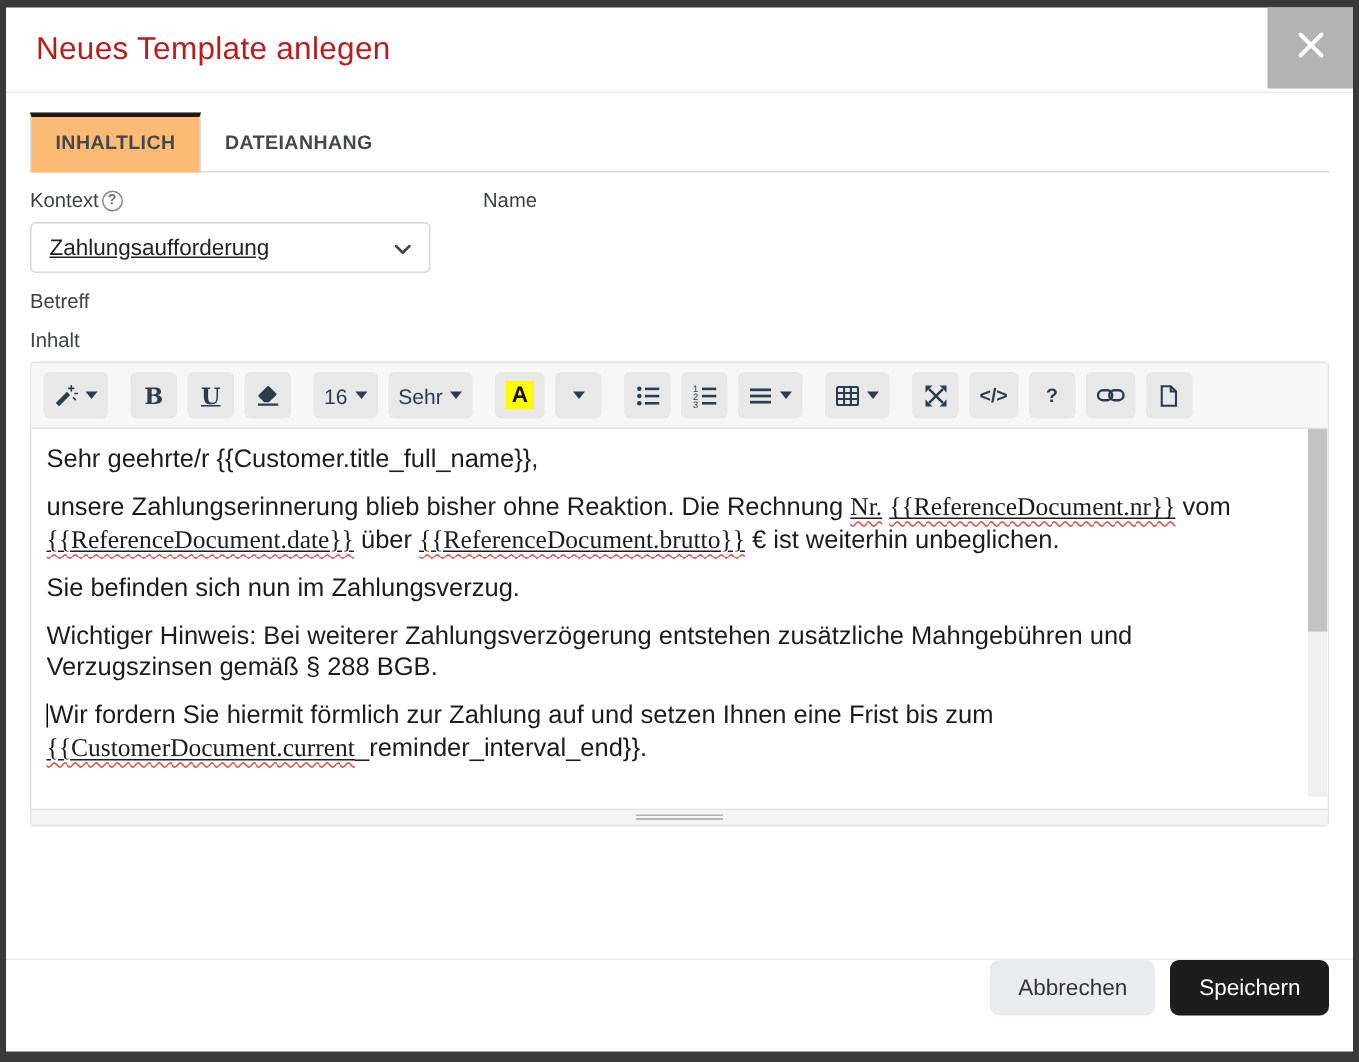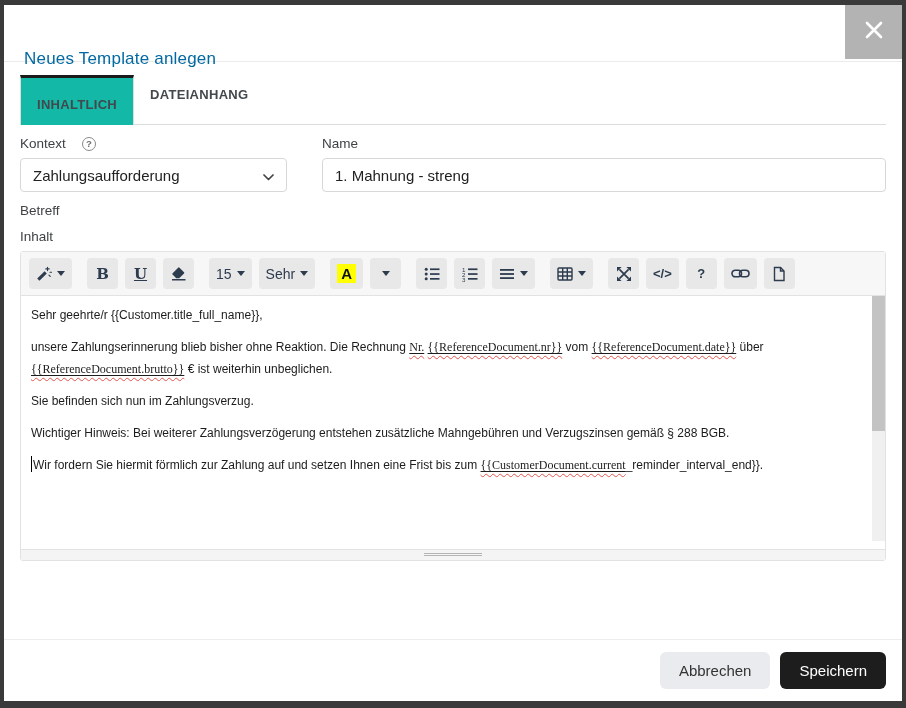--- a/index.html
+++ b/index.html
@@ -10,56 +10,56 @@
     font-family:"Liberation Sans", sans-serif;
   }
   .modal {
     position:absolute; left:4px; top:5px; width:898px; height:696px;
     background:#ffffff;
   }
   
   .modal-header { position:relative; height:57px; border-bottom:1px solid #ebebeb; }
   .modal-title {
     position:absolute; left:20px; top:50%; transform:translateY(-50%);
-    font-size:17px; color:#0369a1; letter-spacing:.2px;margin-top:26px;
+    font-size:21px; color:#b91c1c; letter-spacing:.2px;
   }
   .close-btn {
     position:absolute; top:0; right:0; width:57px; height:54px;
     background:#b3b3b3; display:flex; align-items:center; justify-content:center;
     cursor:pointer;
   }
   
   .modal-body { padding:0 16px; }
   .tabbar { margin-top:13px; border-bottom:1px solid #dcdcdc; display:flex; }
   .tab {
     padding:12px 16px; font-size:13px; font-weight:bold; color:#43484d;
     letter-spacing:.3px; cursor:pointer;
   }
   .tab.active {
     border:1px solid #dcdcdc; border-top:3px solid #1b1b1b; border-bottom:none;
-    margin-bottom:-1px; background:#14b8a6; padding-top:19px; padding-bottom:13px;
+    margin-bottom:-1px; background:#fdba74; padding-top:9px; padding-bottom:13px;
   }
   .form-row { display:flex; gap:35px; }
   .col-kontext { width:267px; flex:none; }
   .col-name { flex:1; }
   .field-label {
-    display:flex; align-items:center; gap:16px;
+    display:flex; align-items:center; gap:2px;
     font-size:13.5px; color:#3f4245; margin:11px 0 7px;
   }
   .help-circle {
     width:14px; height:14px; border:1.2px solid #8a8a8a; border-radius:50%;
     font-size:9.5px; color:#6e6e6e; display:inline-flex; align-items:center;
     justify-content:center; font-weight:bold;
   }
   .select-box, .text-input {
     width:100%; height:34px; border:1px solid #d8d8d8; border-radius:4px;
     font-size:15px; color:#222; padding:0 12px; background:#fff;
     font-family:"Liberation Sans", sans-serif;
   }
-  .select-box { display:flex; align-items:center; justify-content:space-between; cursor:pointer; }
+  .select-box { display:flex; align-items:center; justify-content:space-between; cursor:pointer;text-decoration:underline; }
   .text-input { outline:none; }
   
   .editor { margin-top:3px; border:1px solid #e2e2e2; border-radius:3px; }
   .toolbar {
     display:flex; align-items:center; padding:6px 8px; gap:7px;
     background:#f7f7f7; border-bottom:1px solid #e2e2e2;
   }
   .tb {
     height:31px; min-width:31px; padding:0 7px; background:#e8e8e8;
     border:none; border-radius:4px; color:#2c3b4e; cursor:pointer;
@@ -77,21 +77,21 @@
     border-right:4px solid transparent; border-top:5px solid #2c3b4e;
     display:inline-block;
   }
   .color-a {
     font-weight:bold; font-size:15px; color:#111; padding:1px 4px; line-height:17px;
   }
   .code-glyph, .help-glyph { font-size:13px; font-weight:bold; }
   
   .content { position:relative; height:253px; overflow:hidden; background:#fff; }
   .content-inner {
-    padding:9px 30px 0 10px; font-size:12px; line-height:21.5px; color:#1c1c1c;
+    padding:9px 30px 0 10px; font-size:17px; line-height:21.5px; color:#1c1c1c;
   }
   .content-inner p { margin:0 0 10.5px 0; }
   .misspell {
     text-decoration-line:underline; text-decoration-style:wavy;
     text-decoration-color:#e0544d; text-decoration-thickness:1px;
     text-underline-offset:4px;
   }
   .misspell .u {
     text-decoration-line:underline; text-decoration-style:solid;
     text-decoration-color:#1c1c1c; text-decoration-thickness:1px;
@@ -110,22 +110,22 @@
     height:11px; background:#f4f4f4; border-top:1px solid #e2e2e2;
     display:flex; align-items:center; justify-content:center; cursor:ns-resize;
   }
   .grip {
     width:58px; height:5px;
     background:repeating-linear-gradient(to bottom,#b5b5b5 0,#b5b5b5 1px,transparent 1px,transparent 2.5px);
   }
   
   .modal-footer {
     position:absolute; left:0; right:0; bottom:0; height:62px;
-    border-top:1px solid #ededed; display:flex; align-items:flex-end;
-    justify-content:flex-end; gap:10px; padding:12px 16px;
+    border-top:1px solid #ededed; display:flex; align-items:flex-start;
+    justify-content:flex-end; gap:10px; padding:0 16px;
   }
   .btn { border:none; border-radius:6px; padding:10px 19px; font-size:15px; cursor:pointer;
          font-family:"Liberation Sans", sans-serif; }
   .btn-cancel { background:#e9ebee; color:#333; }
   .btn-save { color:#fff; }
 </style>
 </head>
 <body style="background: rgb(58, 58, 58);">
 
 <div class="modal">
@@ -160,21 +160,20 @@
             <svg width="11" height="7" viewBox="0 0 11 7">
                 <polyline points="1,1 5.5,5.5 10,1" fill="none" stroke="#444" stroke-width="1.7" stroke-linecap="round" stroke-linejoin="round"></polyline>
               </svg>
           </span>
         </div>
       </div>
       <div class="col-name">
         <div class="field-label">
           <span>Name</span>
         </div>
-        <input class="text-input" type="text" value="1. Mahnung - streng" style="">
       </div>
     </div>
 
     <div class="field-label">
       <span>Betreff</span>
     </div>
 
     <div class="field-label">
       <span>Inhalt</span>
     </div>
@@ -201,21 +200,21 @@
         <button class="tb">
           <span>
             <svg width="16" height="16" viewBox="0 0 16 16" fill="#2c3b4e">
                 <path d="M5.2 12.2 L1.6 8.6 a1 1 0 0 1 0-1.4 L7.1 1.7 a1 1 0 0 1 1.4 0 L13 6.2 a1 1 0 0 1 0 1.4 L8.2 12.2 Z"></path>
                 <rect x="1" y="13" width="13.5" height="1.5"></rect>
               </svg>
           </span>
         </button>
 
         <button class="tb grp">
-          <span>15</span>
+          <span>16</span>
           <span class="caret-down"></span>
         </button>
         <button class="tb">
           <span>Sehr</span>
           <span class="caret-down"></span>
         </button>
 
         <button class="tb grp">
           <span class="color-a" id="color-a" style="background: rgb(255, 255, 0);">A</span>
         </button>

